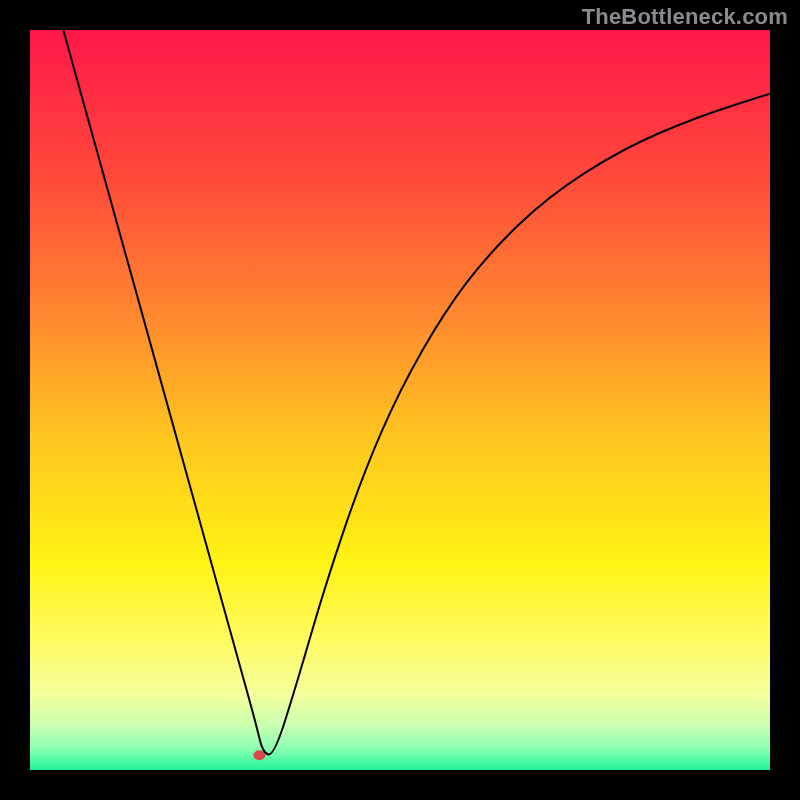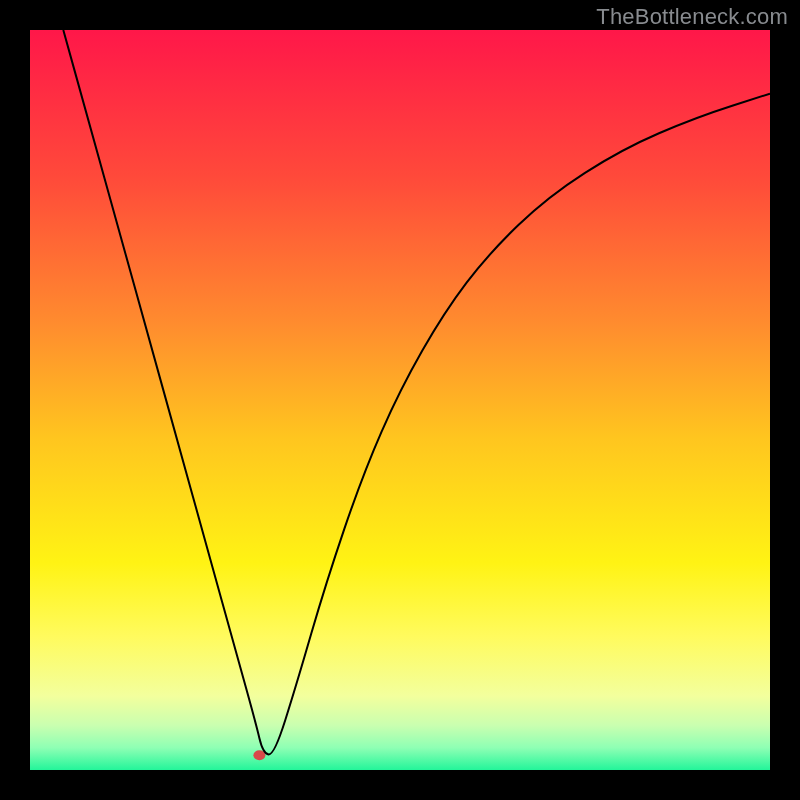--- a/index.html
+++ b/index.html
@@ -24,21 +24,21 @@
     width: 740px;
     height: 740px;
     overflow: hidden;
   }
   .watermark {
     position: absolute;
     top: 4px;
     right: 12px;
     color: #888b8f;
     font-size: 22px;
-    font-weight: 400;
+    font-weight: 700;
     letter-spacing: 0.2px;
   }
   svg {
     display: block;
   }
 </style>
 </head>
 <body>
 
 <div class="frame">

